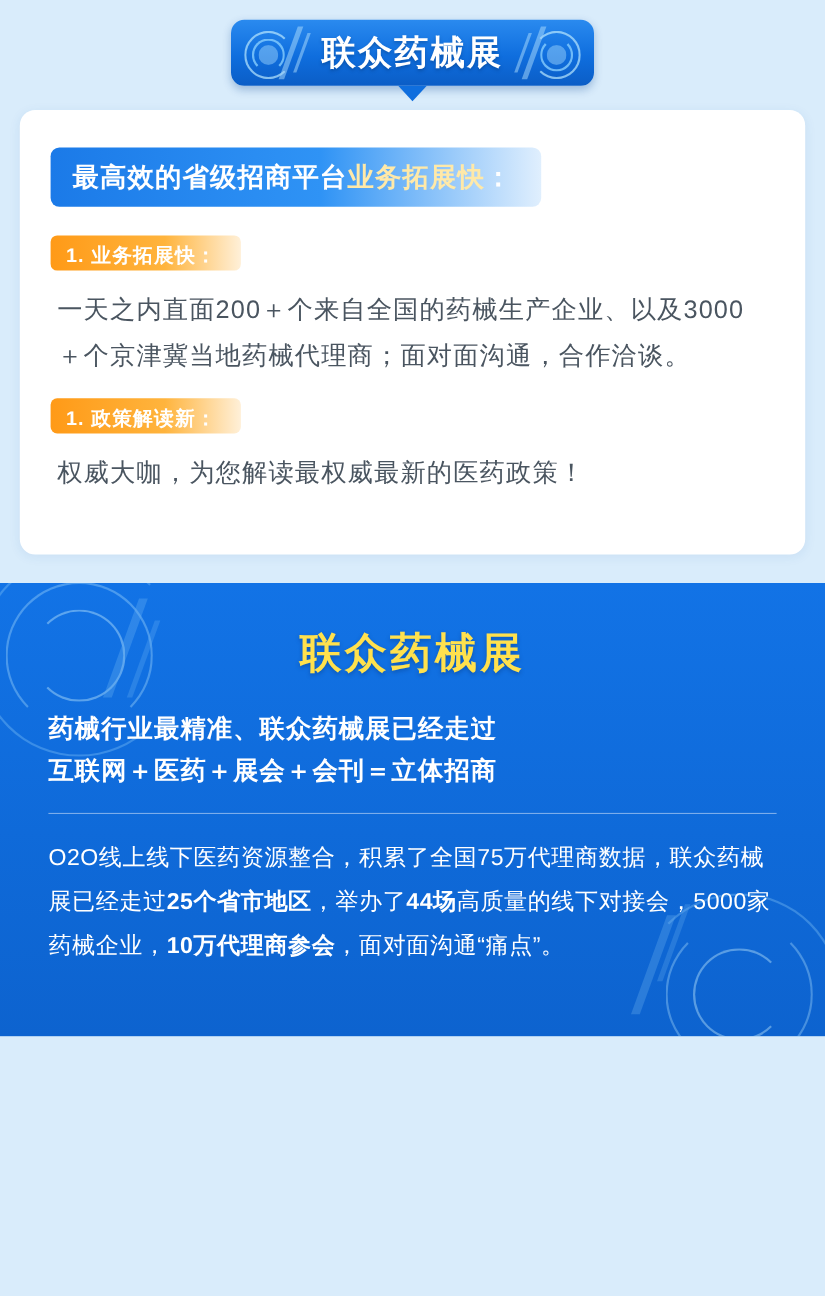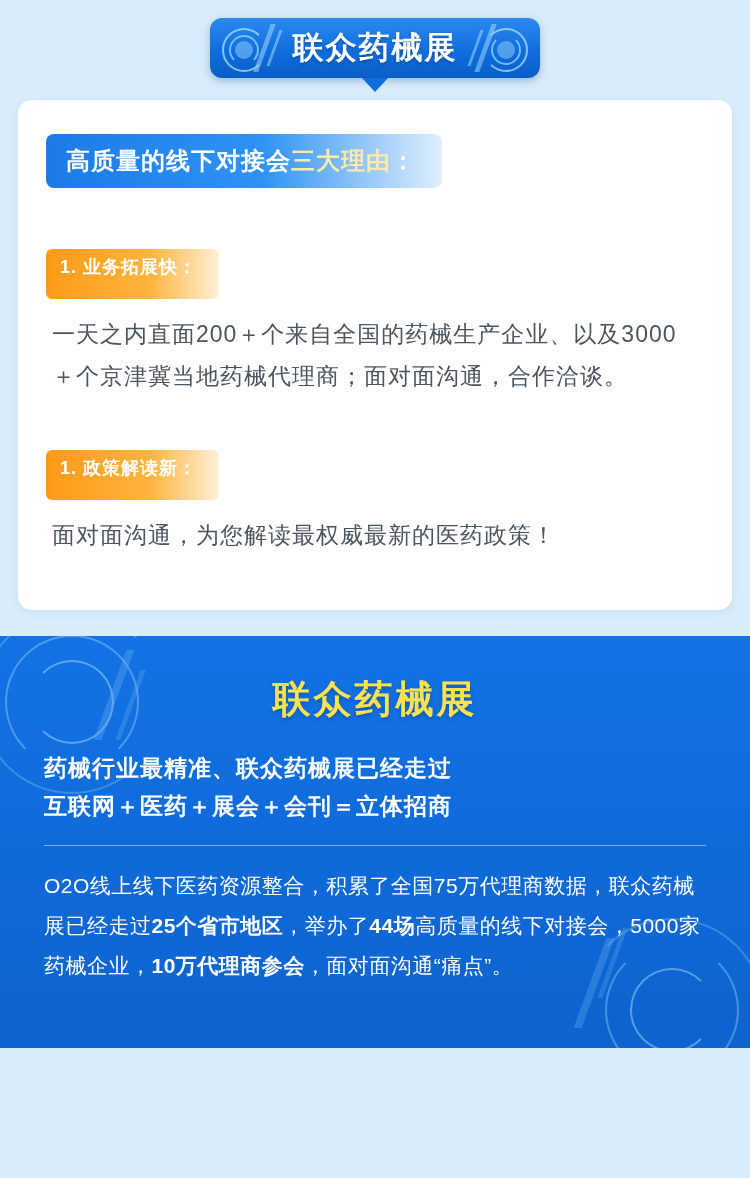--- a/index.html
+++ b/index.html
@@ -111,27 +111,26 @@
     color: #ffe9a8;
   }
 
   .item {
     margin-bottom: 18px;
   }
   .item-tag {
     display: inline-block;
     background: linear-gradient(90deg, #ff9a17 0%, #ffb43d 60%, rgba(255,180,61,0.2) 100%);
     border-radius: 6px;
-    padding: 6px 22px 20px 14px;
+    padding: 6px 22px 2px 14px;
     color: #ffffff;
     font-size: 18px;
     font-weight: bold;
     letter-spacing: 1px;
     margin-bottom: 12px;
-    margin-top: 35px;
   }
   .item-body {
     color: #4a5560;
     font-size: 23px;
     line-height: 42px;
     letter-spacing: 1px;
     margin: 2px 16px 0 6px;
   }
 
   
@@ -214,33 +213,33 @@
     </div>
     <div class="top-banner-title">联众药械展</div>
   </div>
   <div class="banner-arrow"></div>
 </div>
 
 <div class="card">
 
   <div class="reason-head">
     <div class="rh-text">
-      <span>高质量的线下对接会</span><span class="hl">三大理由</span><span>：</span>
+      <span>最高效的省级招商平台</span><span class="hl">业务拓展快</span><span>：</span>
     </div>
   </div>
 
   <div class="item">
     <div class="item-tag">1. 业务拓展快：</div>
     <div class="item-body">一天之内直面200＋个来自全国的药械生产企业、以及3000＋个京津冀当地药械代理商；面对面沟通，合作洽谈。</div>
   </div>
 
 
   <div class="item">
     <div class="item-tag">1. 政策解读新：</div>
-    <div class="item-body">面对面沟通，为您解读最权威最新的医药政策！</div>
+    <div class="item-body">权威大咖，为您解读最权威最新的医药政策！</div>
   </div>
 
 </div>
 
 <div class="blue-section">
 
   <div class="bs-deco tl">
     <span class="bs-ring" style="width:180px;height:180px;top:20px;left:20px;border-color:rgba(170,225,255,.5);border-right-color:transparent;"></span>
     <span class="bs-ring" style="width:130px;height:130px;top:45px;left:45px;border-color:rgba(190,235,255,.6);border-bottom-color:transparent;"></span>
     <span class="bs-ring" style="width:80px;height:80px;top:70px;left:70px;border-color:rgba(210,245,255,.7);border-left-color:transparent;"></span>

